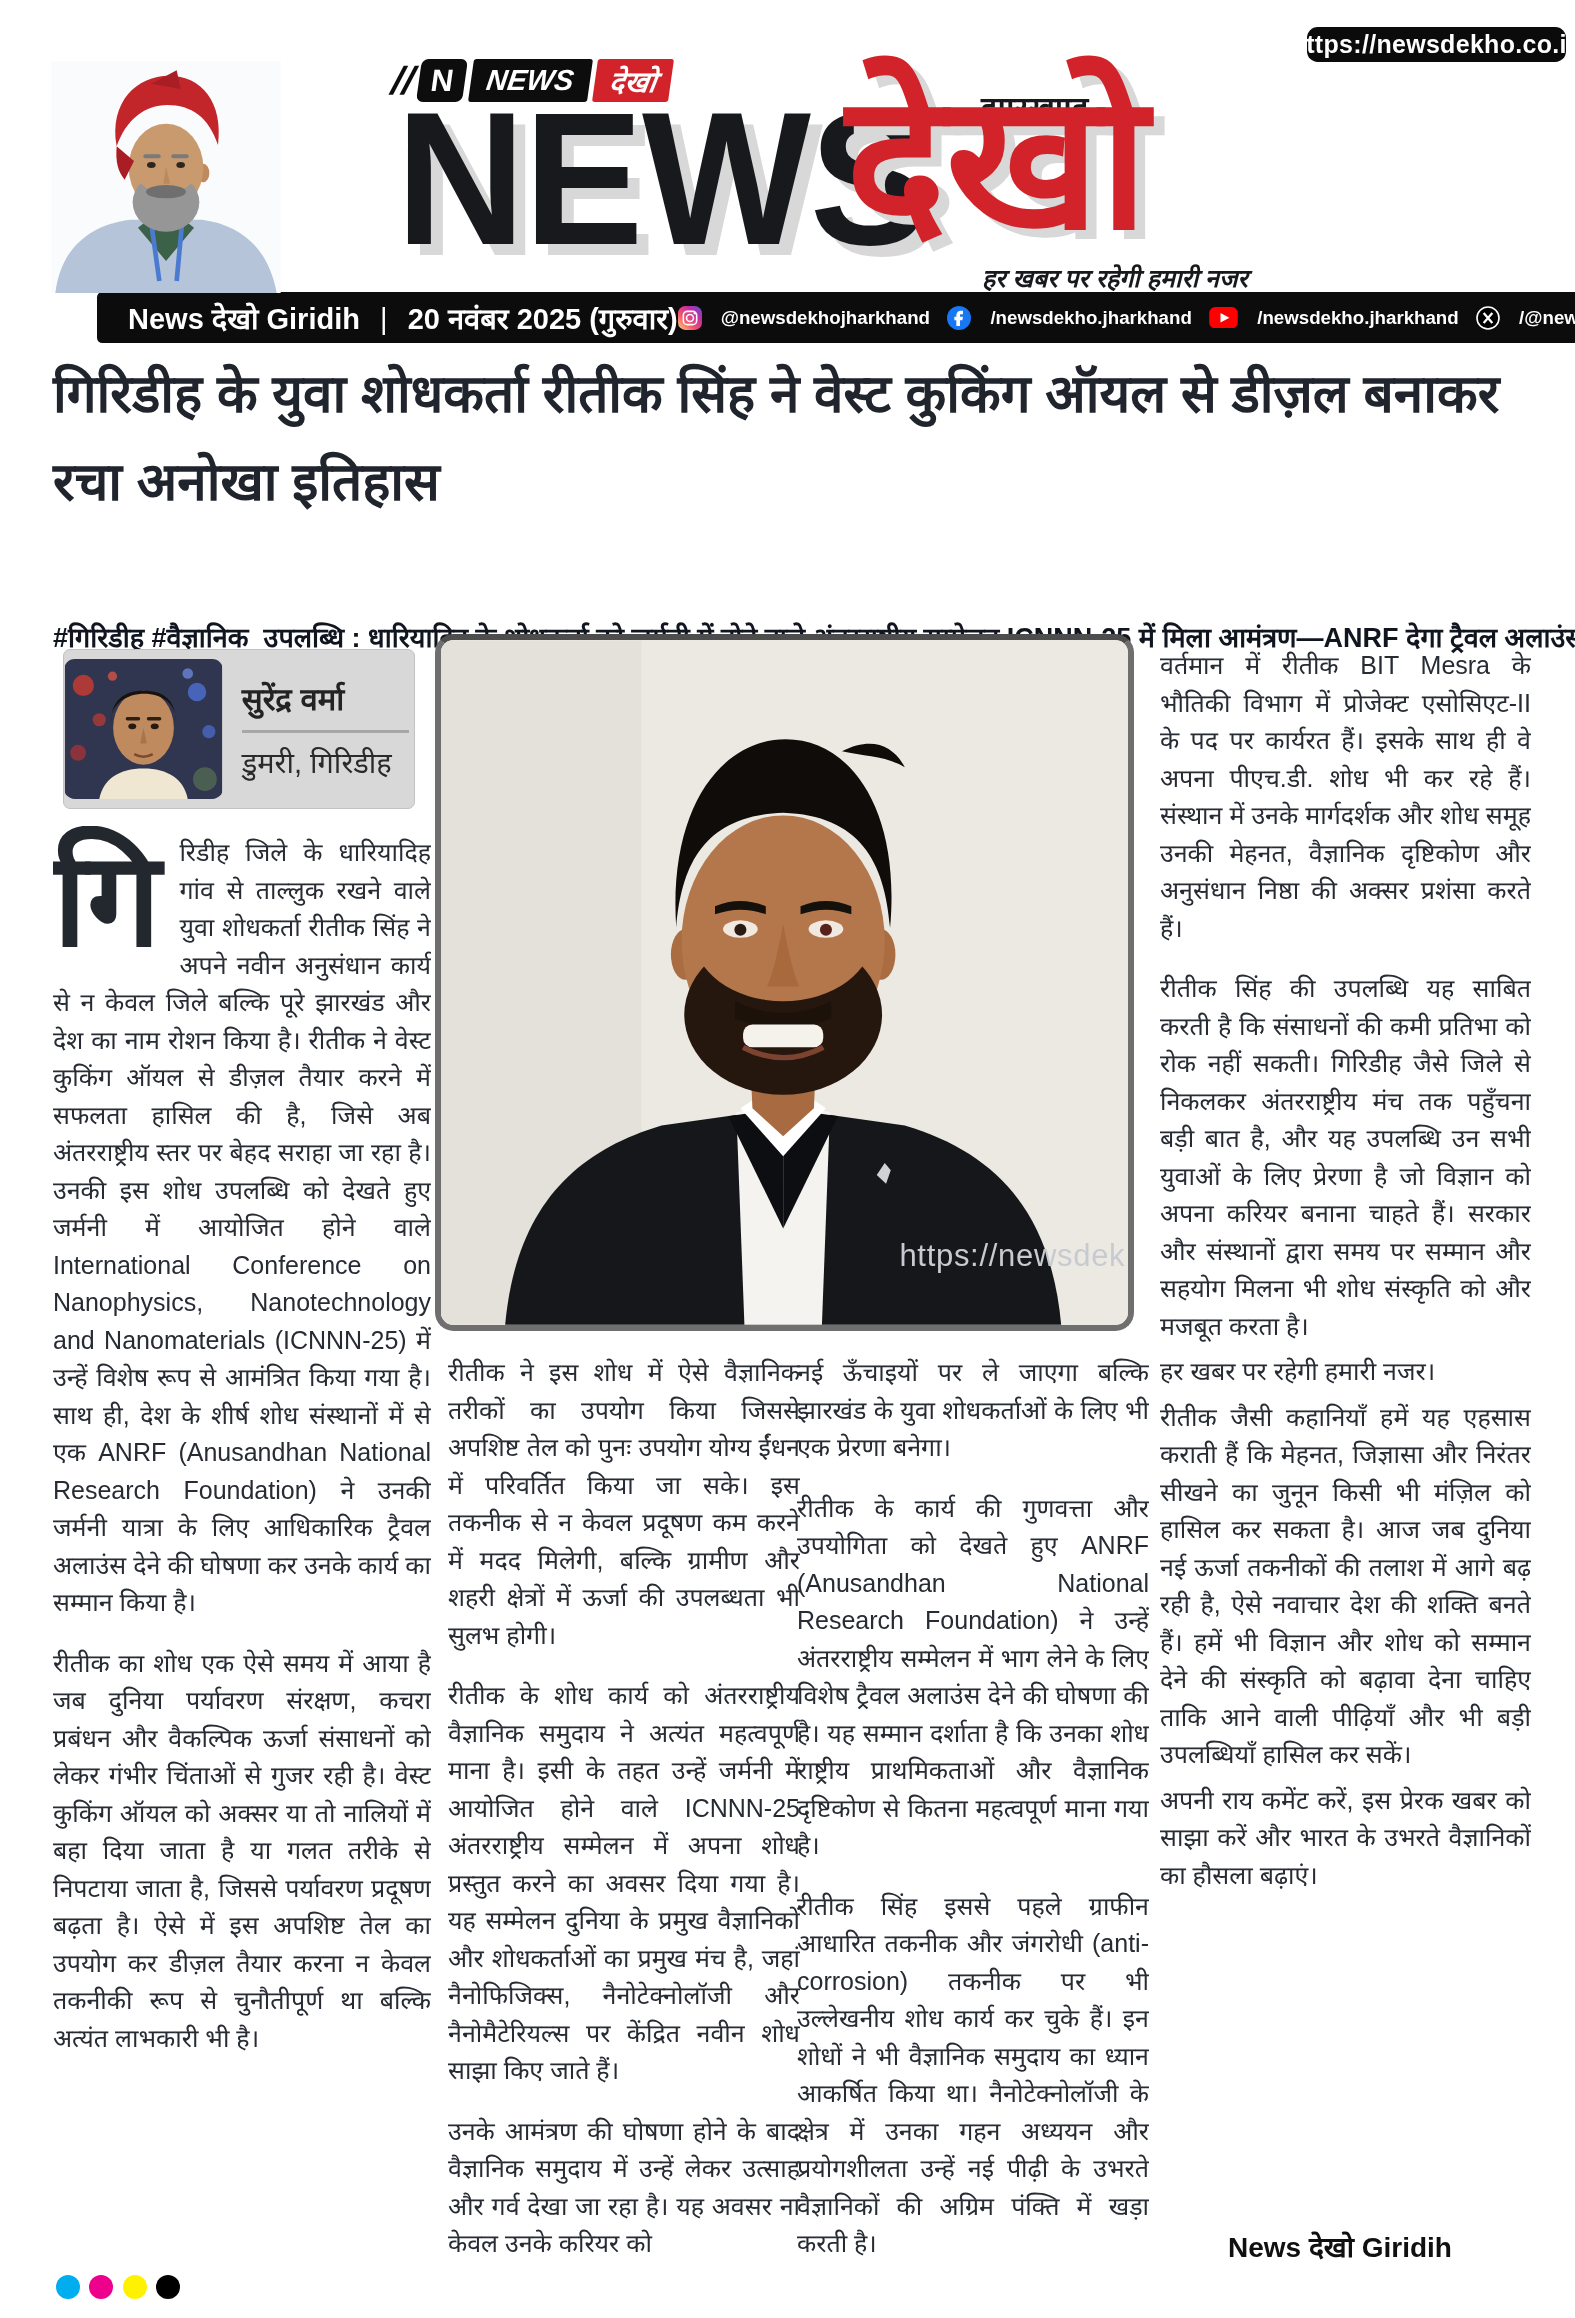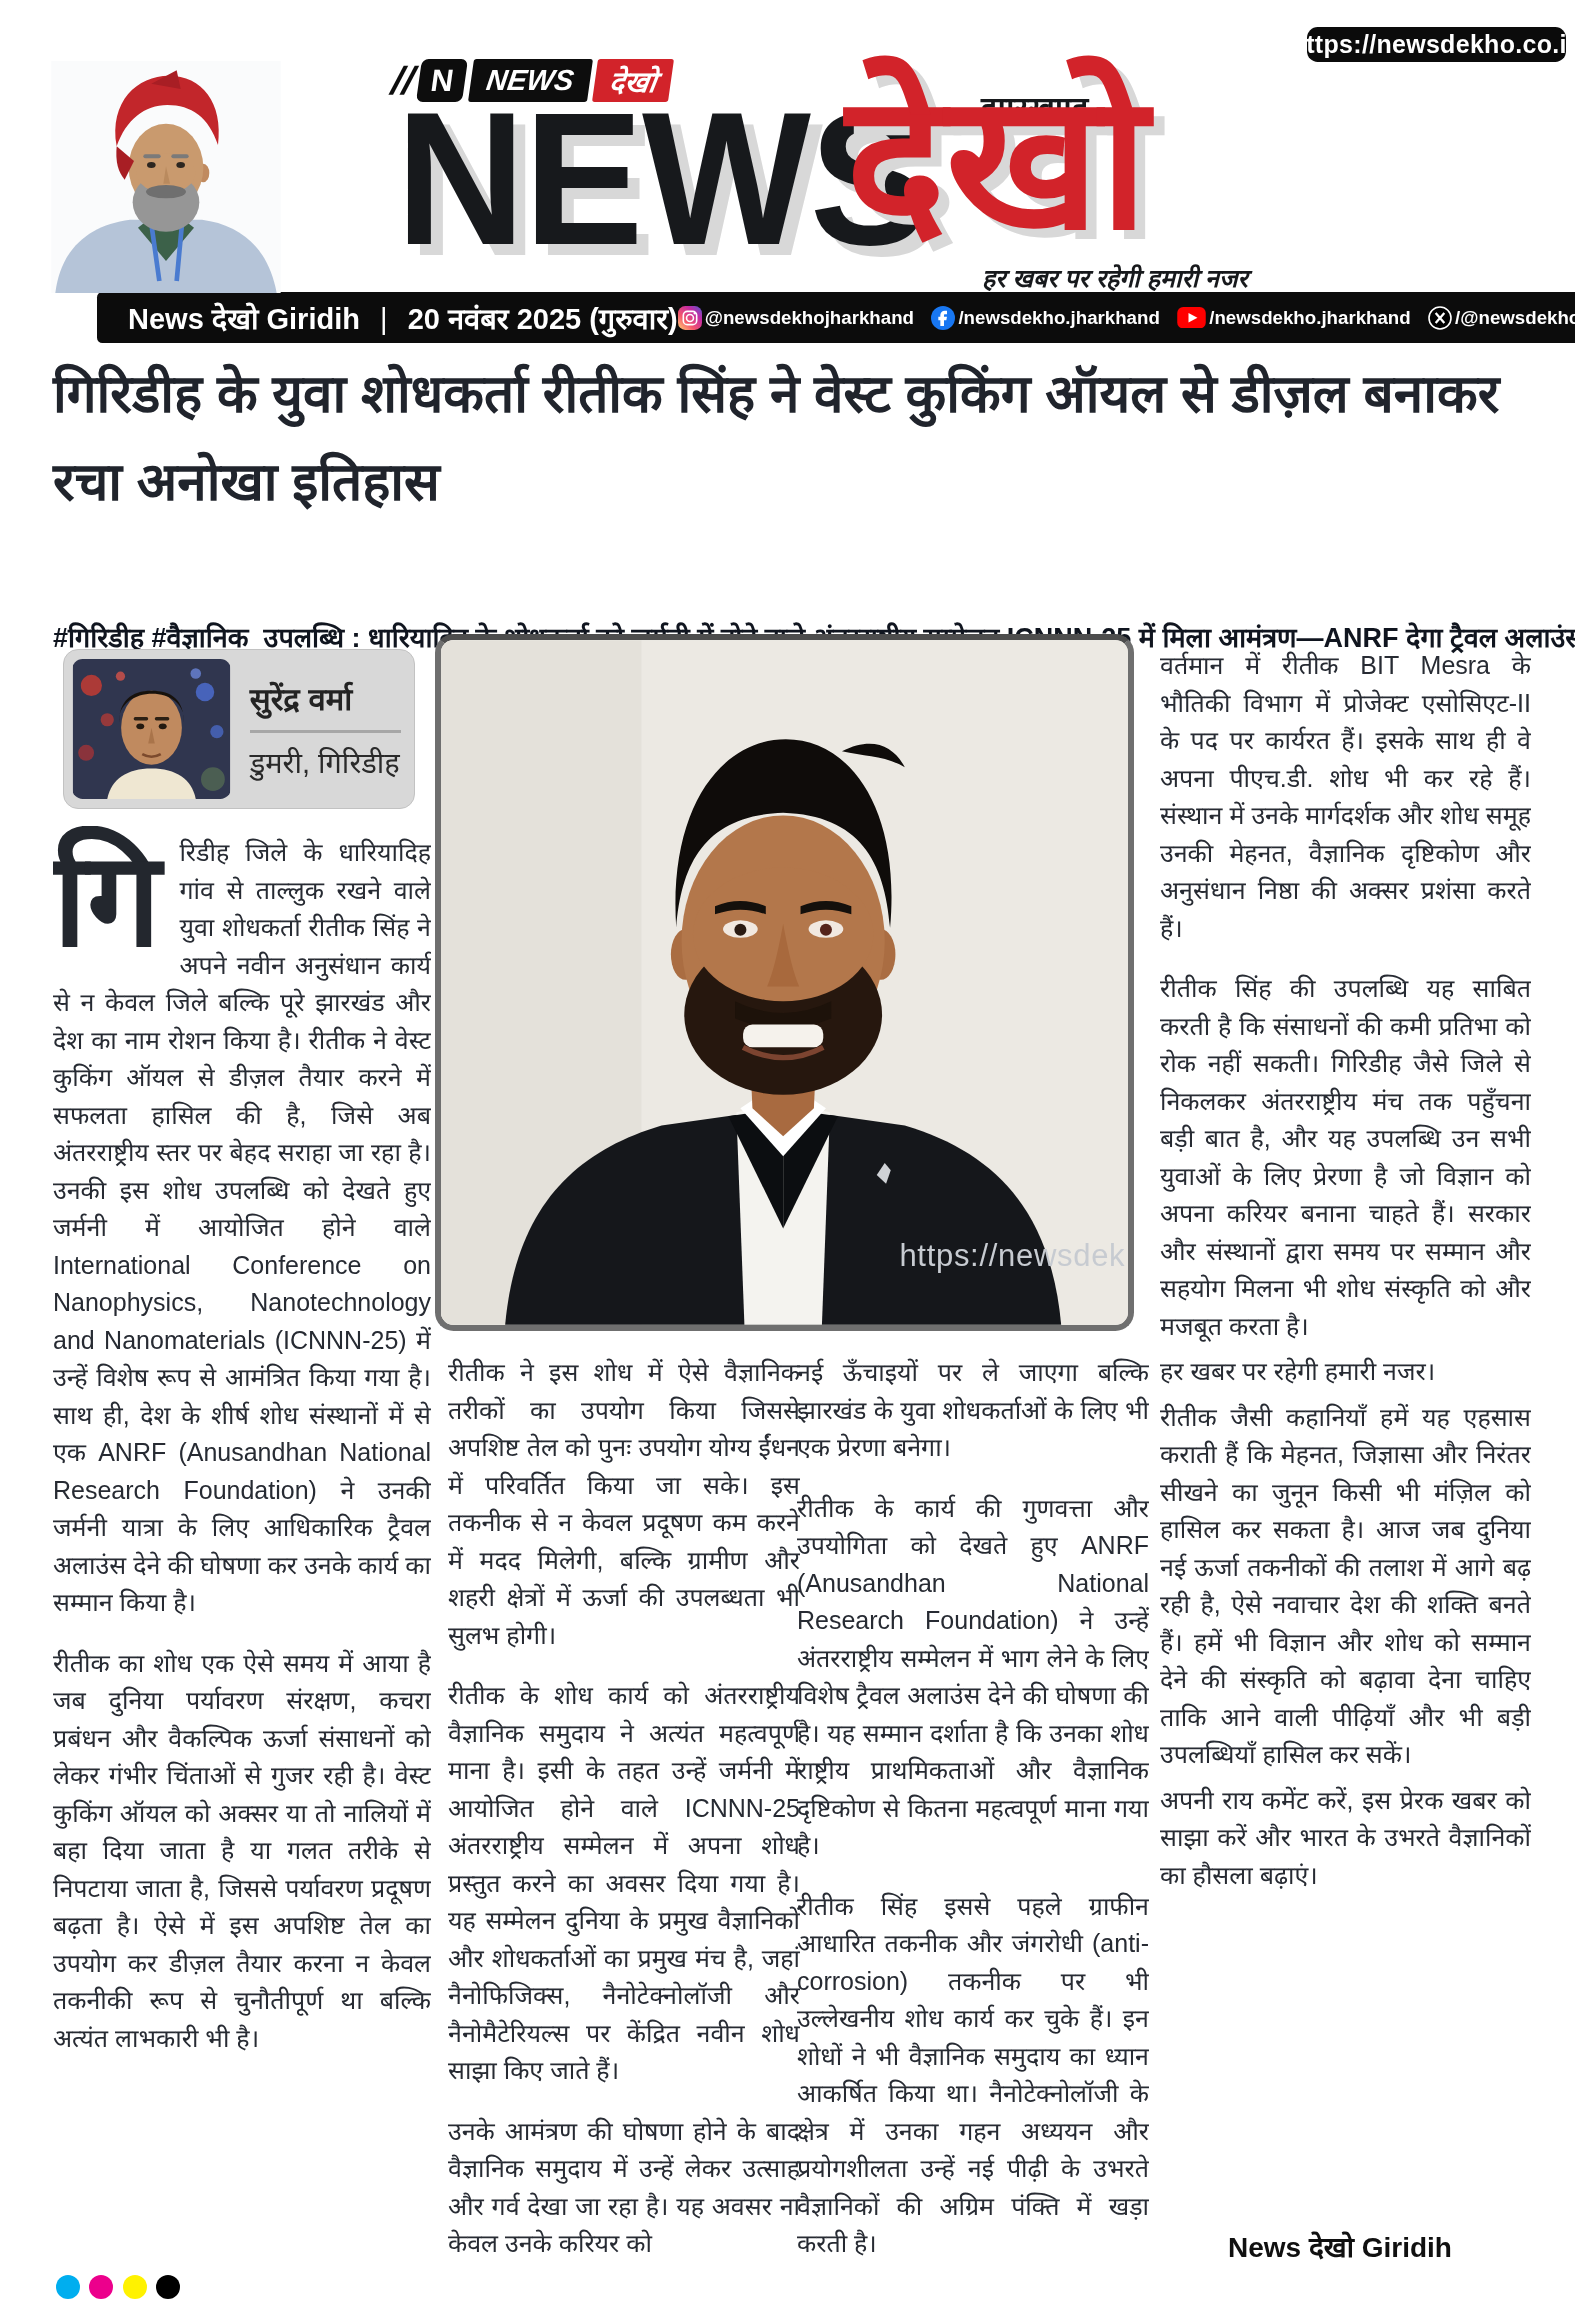--- a/index.html
+++ b/index.html
@@ -28,30 +28,30 @@
   .logo-state{left:981px;top:85px;font-size:33px;font-weight:700;color:#17191c;}
   .logo-dekho{left:846px;top:64px;font-size:188px;line-height:1.05;font-weight:700;color:#d2232a;
               text-shadow:10.7px 9.3px 0 #d8d8d8;}
   .logo-tagline{left:982px;top:260px;font-size:25px;font-weight:700;font-style:italic;color:#17191c;}
 
   .date-bar{left:49px;top:292px;width:1516px;height:51px;background:#0c0c0c;border-radius:5.3px;
             display:flex;align-items:center;color:#fff;z-index:2;margin-left:48px;}
   .date-text{margin-left:31px;font-size:29px;font-weight:700;white-space:nowrap;}
   .date-sep{margin:0 12px;font-weight:400;}
   .socials{margin-left:auto;margin-right:14.7px;display:flex;gap:17.4px;align-items:center;}
-  .social{display:flex;align-items:center;gap:3px;font-size:18.7px;font-weight:700;color:#fff;white-space:nowrap;}
+  .social{display:flex;align-items:center;gap:19px;font-size:18.7px;font-weight:700;color:#fff;white-space:nowrap;}
   .social svg{display:block;}
 
   
   .headline{left:53px;top:350px;width:1484px;font-size:53px;font-weight:800;line-height:1.66;color:#20242c;}
   .subhead{left:53px;top:618px;width:1498px;font-size:27px;font-weight:700;color:#10151f;white-space:nowrap;}
 
   
-  .reporter-box{left:63px;top:649px;width:352px;height:160px;background:#d8d8d8;border-radius:15px;
-                display:flex;align-items:center;padding:8px;box-sizing:border-box;border:1.3px solid #c2c2c2;}
+  .reporter-box{left:63px;top:649px;width:352px;height:160px;background:#d8d8d8;border-radius:7px;
+                display:flex;align-items:center;box-sizing:border-box;border:1.3px solid #c2c2c2;}
   .reporter-photo{width:159px;height:140px;border-radius:10.7px;overflow:hidden;flex:none;}
   .reporter-photo svg{width:100%;height:100%;display:block;}
   .reporter-meta{flex:1;padding-left:18.7px;}
   .reporter-name{font-size:31px;font-weight:700;color:#232323;}
   .reporter-rule{height:2.7px;background:#a7a7a7;margin:10.7px 0 9.3px;width:97%;}
   .reporter-loc{font-size:29px;color:#2a2a2a;}
 
   
   .col{position:absolute;font-size:25px;line-height:1.5;color:#272b33;text-align:justify;overflow:hidden;}
   .col p{margin:8px 0 23px;}

